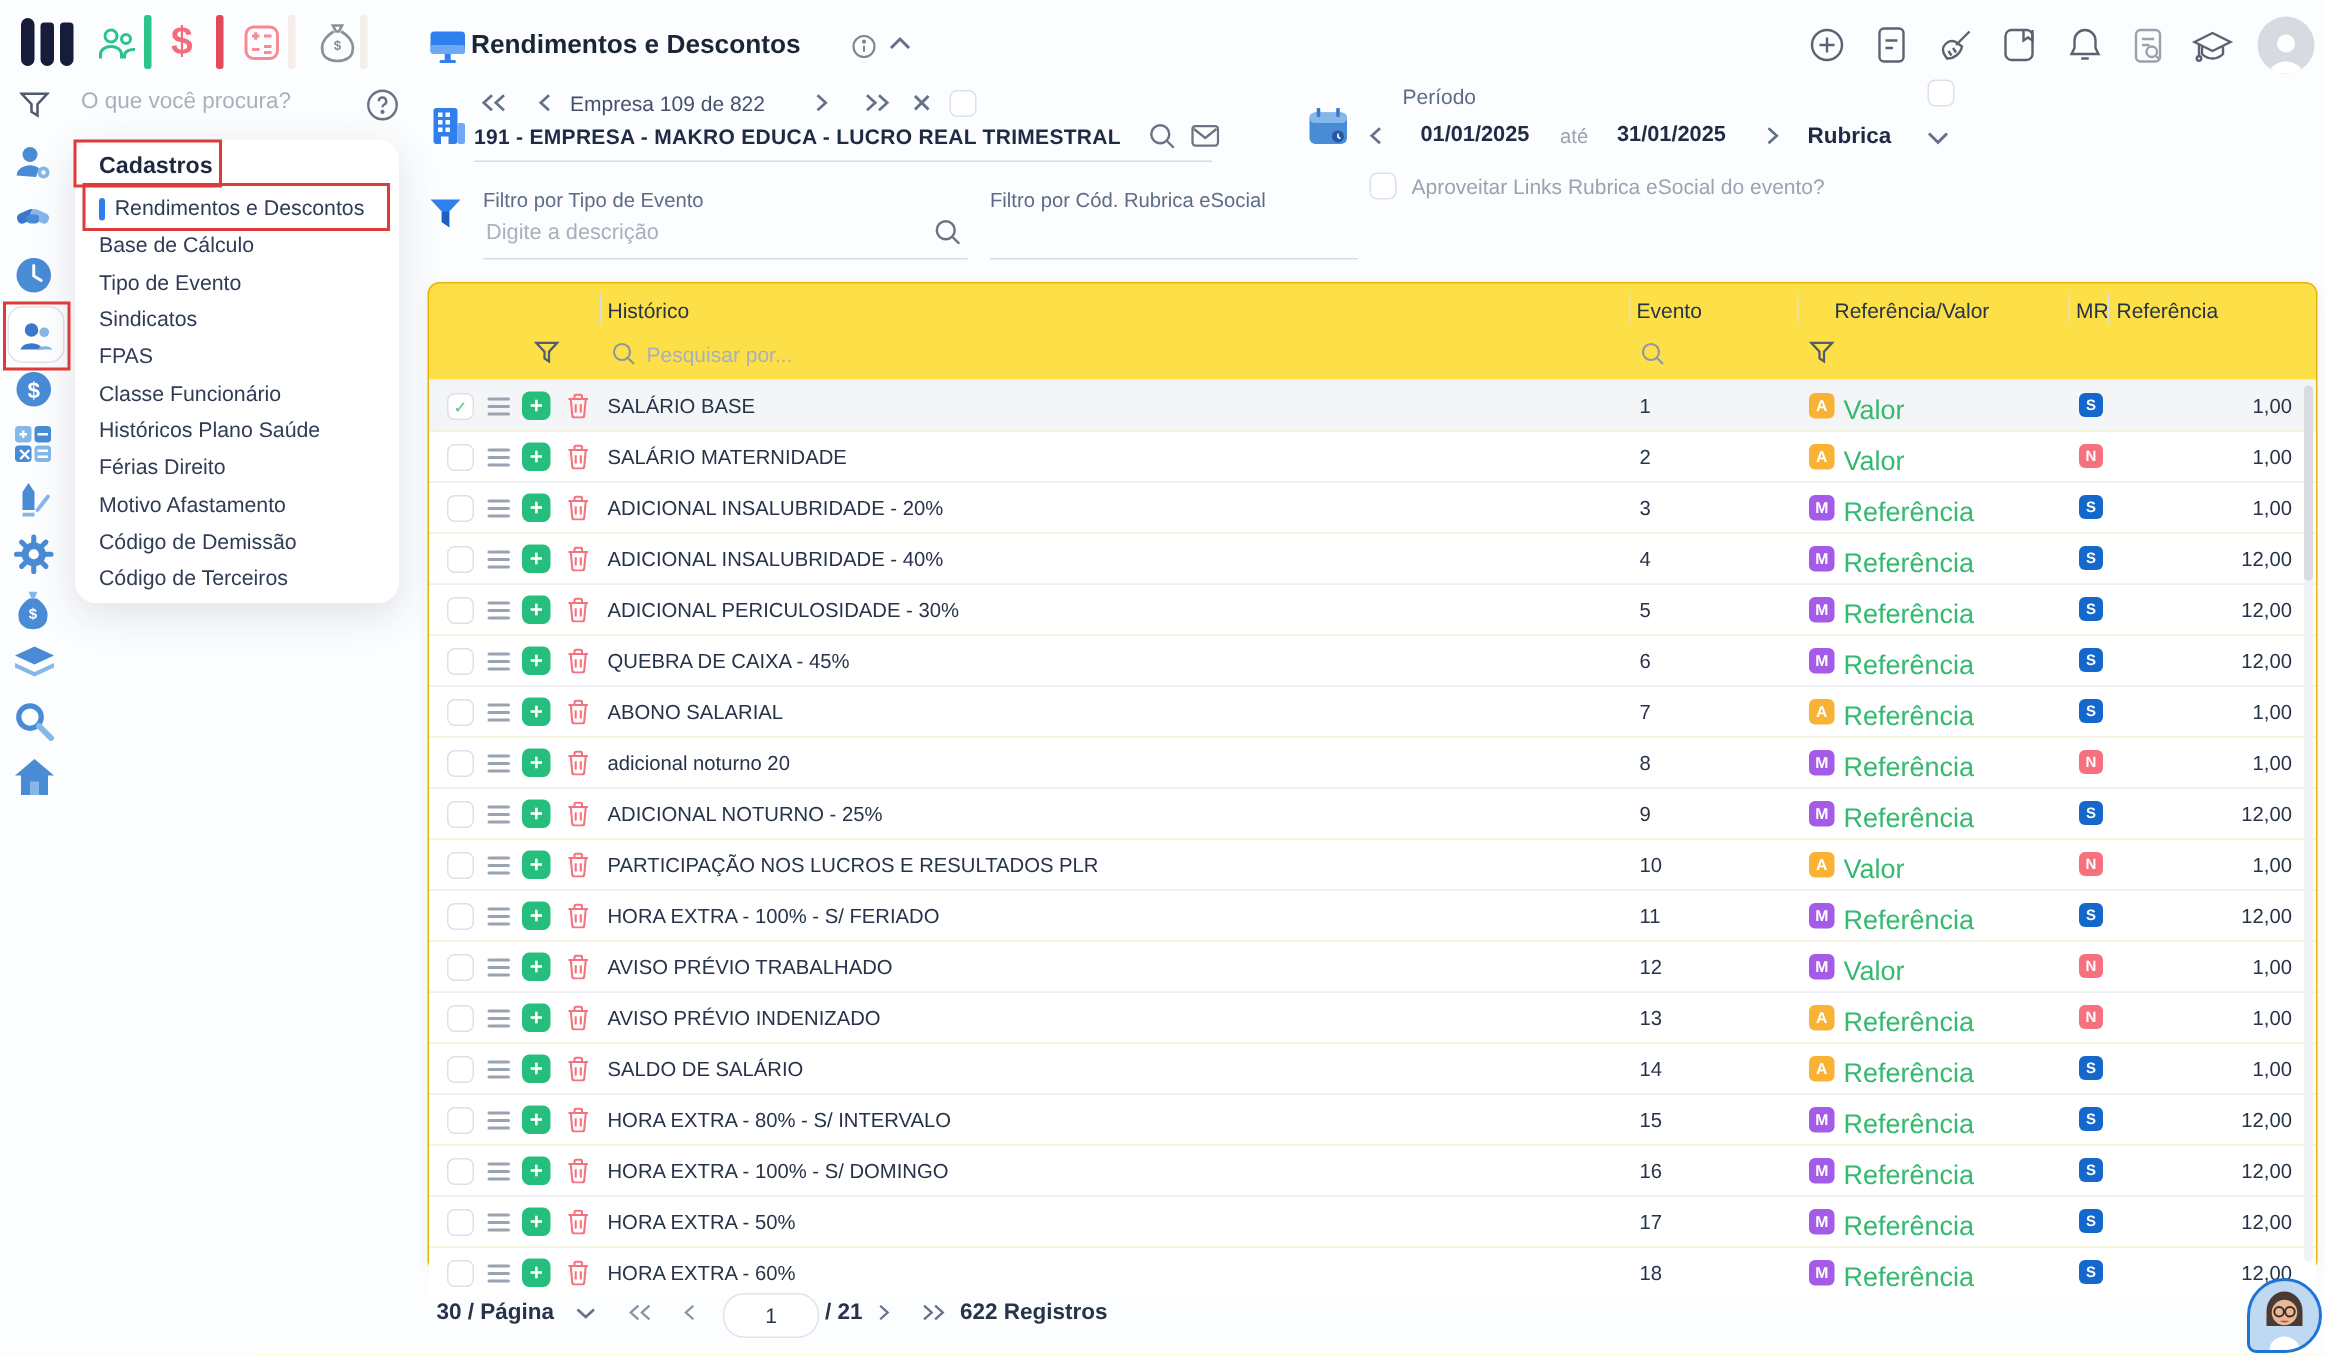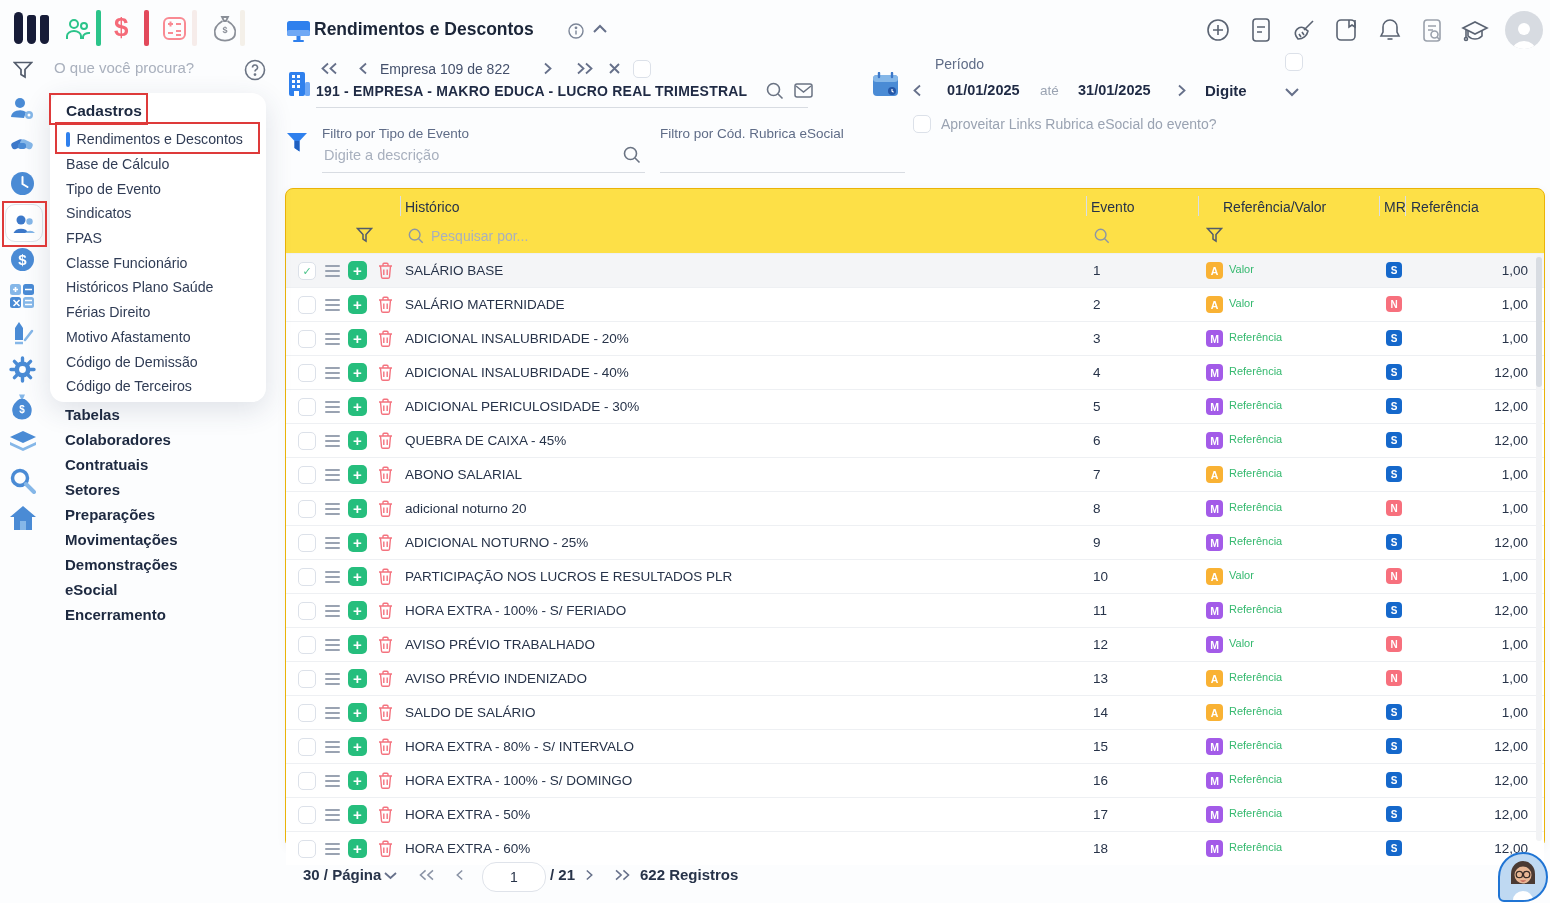--- a/index.html
+++ b/index.html
@@ -59,21 +59,21 @@
   .burger i{display:block;width:15px;height:2px;border-radius:1px;background:#9AA3B2;box-shadow:0 5px 0 #9AA3B2,0 10px 0 #9AA3B2;}
   .plusbtn{position:absolute;left:62px;top:7px;width:19px;height:19px;background:#26BE7D;border-radius:5px;color:#fff;font-size:15px;font-weight:bold;display:flex;align-items:center;justify-content:center;line-height:1;cursor:pointer;}
   .trash{position:absolute;left:92px;top:8px;color:#F4737F;cursor:pointer;}
   .hist{position:absolute;left:119px;top:9px;font-size:13.5px;color:#273349;}
   .ev{position:absolute;left:807px;top:9px;font-size:13.5px;color:#273349;}
   .badge{position:absolute;border-radius:4px;color:#fff;font-weight:bold;font-size:10.5px;display:flex;align-items:center;justify-content:center;}
   .badge.tipo{left:920px;top:8px;width:17px;height:17px;}
   .badge.mr{left:1100px;top:8px;width:16px;height:16px;font-size:10px;}
   .t-A{background:var(--badge-A);} .t-M{background:var(--badge-M);}
   .mr-S{background:var(--badge-S);} .mr-N{background:var(--badge-N);}
-  .tlabel{position:absolute;left:943px;top:9px;font-size:11px;color:var(--green);}
+  .tlabel{position:absolute;left:943px;top:9px;font-size:18px;color:var(--green);}
   .refv{position:absolute;right:16px;top:9px;font-size:13.5px;color:#273349;}
   .scroll-track{position:absolute;right:2px;top:66px;width:6px;height:586px;background:#F2F3F5;border-radius:3px;}
   .scroll-thumb{position:absolute;right:2px;top:68px;width:6px;height:130px;background:#D8DCE2;border-radius:3px;}
 
   
   .pg-text{font-size:15px;color:#273349;font-weight:bold;}
   .page-pill{position:absolute;left:482px;top:862px;width:58px;height:26px;border:1px solid #DFE3EA;border-radius:14px;text-align:center;font-size:14px;color:#273349;background:#fff;}
   .chat-avatar{position:absolute;left:1498px;top:852px;width:46px;height:46px;border:2.5px solid #1F74D4;border-radius:50% 50% 50% 12%;background:#BFD9F2;overflow:hidden;display:flex;align-items:flex-end;justify-content:center;}
 </style>
 </head>
@@ -304,31 +304,20 @@
         </div>
         <div class="popup-item">
           <span>Código de Demissão</span>
         </div>
         <div class="popup-item">
           <span>Código de Terceiros</span>
         </div>
       </div>
   </div>
 
-  <div class="side-sections">
-      <div class="side-section">Tabelas</div>
-      <div class="side-section">Colaboradores</div>
-      <div class="side-section">Contratuais</div>
-      <div class="side-section">Setores</div>
-      <div class="side-section">Preparações</div>
-      <div class="side-section">Movimentações</div>
-      <div class="side-section">Demonstrações</div>
-      <div class="side-section">eSocial</div>
-      <div class="side-section">Encerramento</div>
-    </div>
 
   <div class="redbox" style="left:2px;top:201px;width:41px;height:42px;"></div>
   <div class="redbox" style="left:49px;top:93px;width:95px;height:28px;"></div>
   <div class="redbox" style="left:55px;top:122px;width:201px;height:28px;"></div>
 
   <span class="abs" style="left:286px;top:19px;">
     <svg width="25" height="24" viewBox="0 0 25 24">
         <rect x="1" y="2" width="23" height="15" rx="2.5" fill="#2F80ED"></rect>
         <rect x="1" y="11" width="23" height="6" rx="2" fill="#6FA8F5"></rect>
         <rect x="10.5" y="17" width="4" height="4" fill="#2F80ED"></rect>
@@ -422,21 +411,21 @@
       </svg>
     </span>
   <span class="abs period-date" style="left:947px;top:82px;">01/01/2025</span>
   <span class="abs" style="left:1040px;top:83px;font-size:13.5px;color:#9AA3B2;">até</span>
   <span class="abs period-date" style="left:1078px;top:82px;">31/01/2025</span>
   <span class="abs chev" style="left:1177px;top:84px;">
     <svg width="10" height="13" viewBox="0 0 10 13" fill="none" stroke="currentColor" stroke-width="1.8">
         <path d="M2 1.5 L7.5 6.5 L2 11.5"></path>
       </svg>
     </span>
-  <span class="abs" style="left:1205px;top:82px;font-size:15px;font-weight:bold;color:#1F2A44;">Digite</span>
+  <span class="abs" style="left:1205px;top:82px;font-size:15px;font-weight:bold;color:#1F2A44;">Rubrica</span>
   <span class="abs chev" style="left:1284px;top:87px;">
     <svg width="16" height="10" viewBox="0 0 16 10" fill="none" stroke="currentColor" stroke-width="2">
         <path d="M2 2 L8 8 L14 2"></path>
       </svg>
     </span>
   <span class="checkbox" style="left:1285px;top:53px;"></span>
 
   <span class="abs" style="left:286px;top:132px;">
     <svg width="22" height="21" viewBox="0 0 22 21">
         <path d="M1 1 h20 L13.5 9 v10.5 l-5-3.5 V9 Z" fill="#2F80ED"></path>
@@ -856,21 +845,21 @@
           <span class="badge tipo t-M">M</span>
           <span class="tlabel">Referência</span>
           <span class="badge mr mr-S">S</span>
           <span class="refv">12,00</span>
         </div>
       </div>
     <div class="scroll-track"></div>
     <div class="scroll-thumb"></div>
   </div>
 
-  <span class="abs pg-text" style="left:291px;top:866px;margin-left:12px;">30 / Página</span>
+  <span class="abs pg-text" style="left:291px;top:866px;">30 / Página</span>
   <span class="abs chev" style="left:383px;top:871px;">
     <svg width="15" height="9" viewBox="0 0 15 9" fill="none" stroke="currentColor" stroke-width="1.8">
         <path d="M2 2 L7.5 7 L13 2"></path>
       </svg>
     </span>
   <span class="abs chev" style="left:418px;top:869px;color:#8A93A5;">
     <svg width="17" height="12" viewBox="0 0 18 13" fill="none" stroke="currentColor" stroke-width="1.7">
         <path d="M8 1.5 L2.5 6.5 L8 11.5 M16 1.5 L10.5 6.5 L16 11.5"></path>
       </svg>
     </span>

